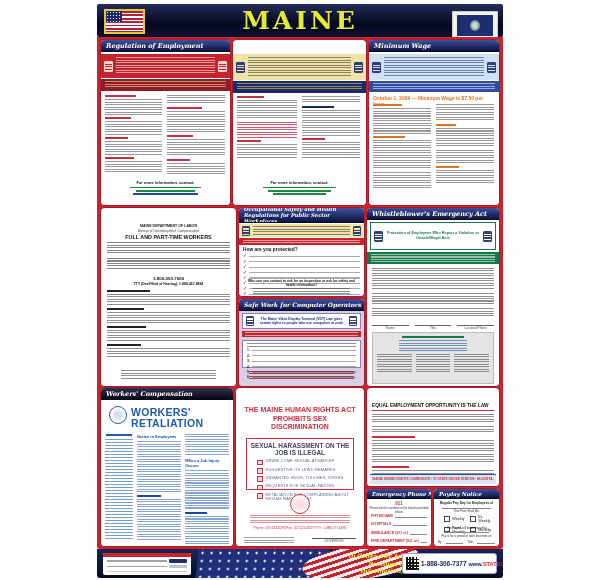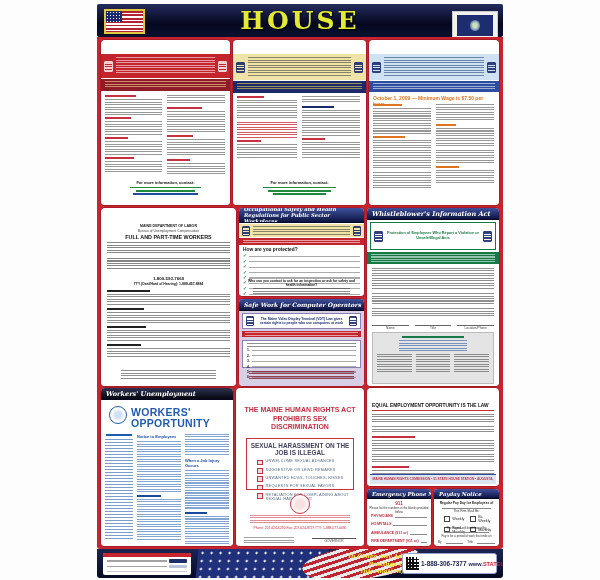--- a/index.html
+++ b/index.html
@@ -85,30 +85,31 @@
 </style>
 </head>
 <body>
 
 <div id="page">
 
   <div class="abs" id="topbar"></div>
   <div class="abs usflag">
       <div class="canton"></div>
     </div>
-  <div class="abs" id="maine-title">HOUSE</div>
+  <div class="abs" id="maine-title">MAINE</div>
   <div class="abs" id="meflag-card">
     <div id="meflag">
         <div class="crest"></div>
       </div>
   </div>
 
   <div class="abs" id="redbody"></div>
 
   <div class="panel" style="left:101px;top:40px;width:129px;height:165px;">
+    <div class="phead">Regulation of Employment</div>
     <div class="pbody" style="top:12px;">
       <div class="band" style="top:2px;height:24px;background:#c4242c;display:flex;align-items:center;gap:3px;padding:0 3px;color:#fff;">
         <div class="seal" style="color:#fbe3e3;"></div>
         <div class="tx" style="flex:1;height:18px;color:#fff;"></div>
         <div class="seal" style="color:#fbe3e3;"></div>
       </div>
       <div class="band" style="top:27px;height:12px;background:#8e1b28;padding:2px 4px;box-sizing:border-box;">
         <div class="tx" style="height:8px;color:#ffe9a8;"></div>
       </div>
       <div class="band" style="top:43px;left:4px;width:57px;height:82px;">
@@ -166,20 +167,21 @@
       <div class="band ctr" style="top:128px;">
         <div style="font:bold 4px 'Liberation Sans', sans-serif;color:#111;">For more information, contact:</div>
         <div class="greenline" style="width:55%;"></div>
         <div class="greenline" style="width:48%;"></div>
         <div class="greenline" style="width:40%;"></div>
       </div>
     </div>
   </div>
 
   <div class="panel" style="left:369px;top:40px;width:130px;height:165px;">
+    <div class="phead">Minimum Wage</div>
     <div class="pbody" style="top:12px;">
       <div class="band" style="top:2px;height:26px;background:#cfe2f4;display:flex;align-items:center;gap:3px;padding:0 3px;">
         <div class="seal" style="color:#1d2d6e;"></div>
         <div class="tx" style="flex:1;height:20px;color:#1a3a6a;"></div>
         <div class="seal" style="color:#1d2d6e;"></div>
       </div>
       <div class="band" style="top:29px;height:11px;background:#2b4ea0;padding:2px 4px;box-sizing:border-box;">
         <div class="tx" style="height:7px;color:#fff;"></div>
       </div>
       <div class="band" style="top:43px;left:4px;right:4px;font:bold 5px 'Liberation Sans', sans-serif;color:#e0731f;">October 1, 2009  —  Minimum Wage is $7.50 per hour</div>
@@ -321,21 +323,21 @@
             </div>
           </div>
       </div>
       <div class="band ctr" style="top:60px;left:10px;right:10px;">
         <div class="tx" style="height:10px;color:#8e1b28;opacity:.8;"></div>
       </div>
     </div>
   </div>
 
   <div class="panel" style="left:367px;top:208px;width:132px;height:178px;">
-    <div class="phead">Whistleblower's Information Act</div>
+    <div class="phead">Whistleblower's Emergency Act</div>
     <div class="pbody" style="top:12px;">
       <div class="band" style="top:2px;left:3px;right:3px;height:28px;border:.5px solid #157a45;display:flex;align-items:center;gap:3px;padding:0 3px;box-sizing:border-box;">
         <div class="seal" style="color:#1d2d6e;"></div>
         <div style="flex:1;font:bold 3.8px/4.8px 'Liberation Sans', sans-serif;color:#157a45;text-align:center;">Protection of Employees Who Report a Violation or Unsafe/Illegal Acts</div>
         <div class="seal" style="color:#1d2d6e;"></div>
       </div>
       <div class="band" style="top:32px;height:12px;background:#157a45;padding:2px 4px;box-sizing:border-box;">
         <div class="tx" style="height:8px;color:#fff;"></div>
       </div>
       <div class="band" style="top:48px;left:5px;right:5px;">
@@ -363,26 +365,26 @@
         <div style="display:flex;gap:4px;margin-top:2px;">
           <div class="tx" style="flex:1;height:18px;color:#444;"></div>
           <div class="tx" style="flex:1;height:18px;color:#444;"></div>
           <div class="tx" style="flex:1;height:18px;color:#444;"></div>
         </div>
       </div>
     </div>
   </div>
 
   <div class="panel" style="left:101px;top:388px;width:132px;height:158px;">
-    <div class="phead" style="background:linear-gradient(#2e3350,#05060f);">Workers' Unemployment</div>
+    <div class="phead" style="background:linear-gradient(#2e3350,#05060f);">Workers' Compensation</div>
     <div class="pbody" style="top:12px;">
       <div class="abs wc-seal" style="left:8px;top:6px;"></div>
       <div class="band" style="top:7px;left:30px;font:bold 10.5px/11px 'Liberation Sans', sans-serif;color:#1f5cb0;letter-spacing:.3px;">
         <span>WORKERS'</span><br>
-        <span>OPPORTUNITY</span>
+        <span>RETALIATION</span>
       </div>
       <div class="band" style="top:34px;left:4px;width:28px;">
         <div class="hbar" style="width:90%;background:#1f5cb0;margin:0 auto;"></div>
         <div class="tx2" style="height:100px;color:#1f5cb0;margin-top:3px;"></div>
       </div>
       <div class="band" style="top:34px;left:36px;width:44px;">
         <div style="font:bold 4px 'Liberation Sans', sans-serif;color:#174a9e;">Notice to Employees</div>
         <div class="tx" style="height:52px;color:#1f5cb0;margin-top:2px;"></div>
         <div class="hbar" style="width:55%;background:#174a9e;margin-top:2px;"></div>
         <div class="tx" style="height:42px;color:#1f5cb0;margin-top:2px;"></div>

